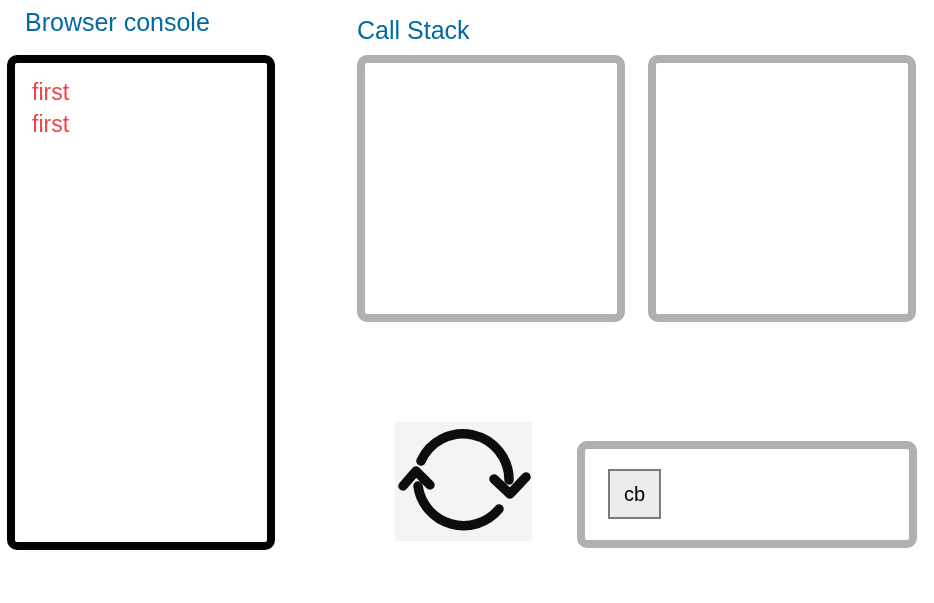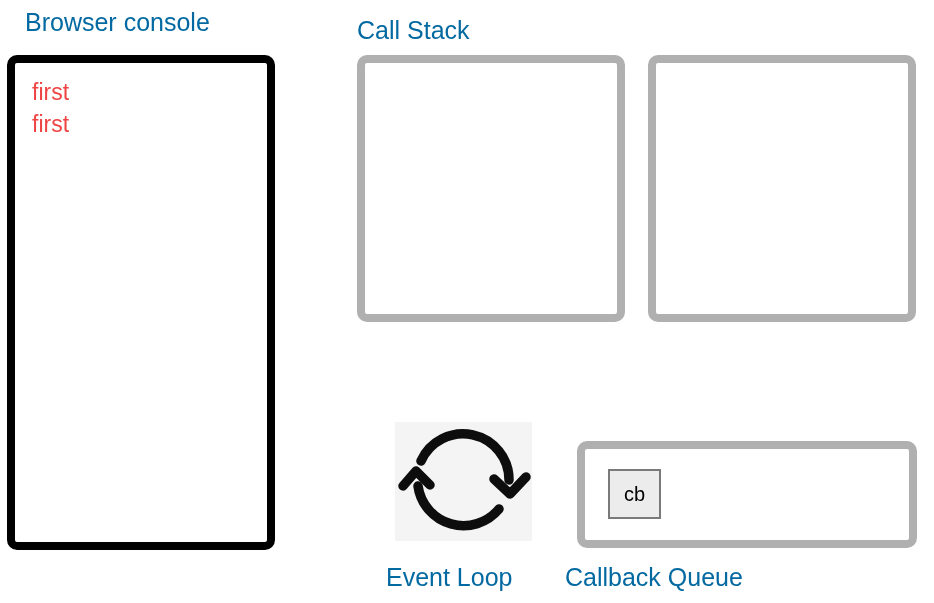--- a/index.html
+++ b/index.html
@@ -106,20 +106,18 @@
   <div id="eventloop-icon">
     <svg viewBox="0 0 137 119" fill="none" stroke="#0d0d0d" stroke-width="9.5" stroke-linecap="round" stroke-linejoin="round">
 
       <path d="M 26 39 A 46 46 0 0 1 114 58"></path>
       <polyline points="99,57 115,72 131,55"></polyline>
 
       <path d="M 104 87 A 46 46 0 0 1 23 64"></path>
       <polyline points="8,64 21,49 35,63"></polyline>
     </svg>
   </div>
-  <div id="eventloop-label" class="label centered">Event Loop</div>
 
   <div id="queue-box" class="gray-box">
     <div class="queue-item">cb</div>
   </div>
-  <div id="queue-label" class="label centered">Callback Queue</div>
 
 </div>
 
 </body></html>

